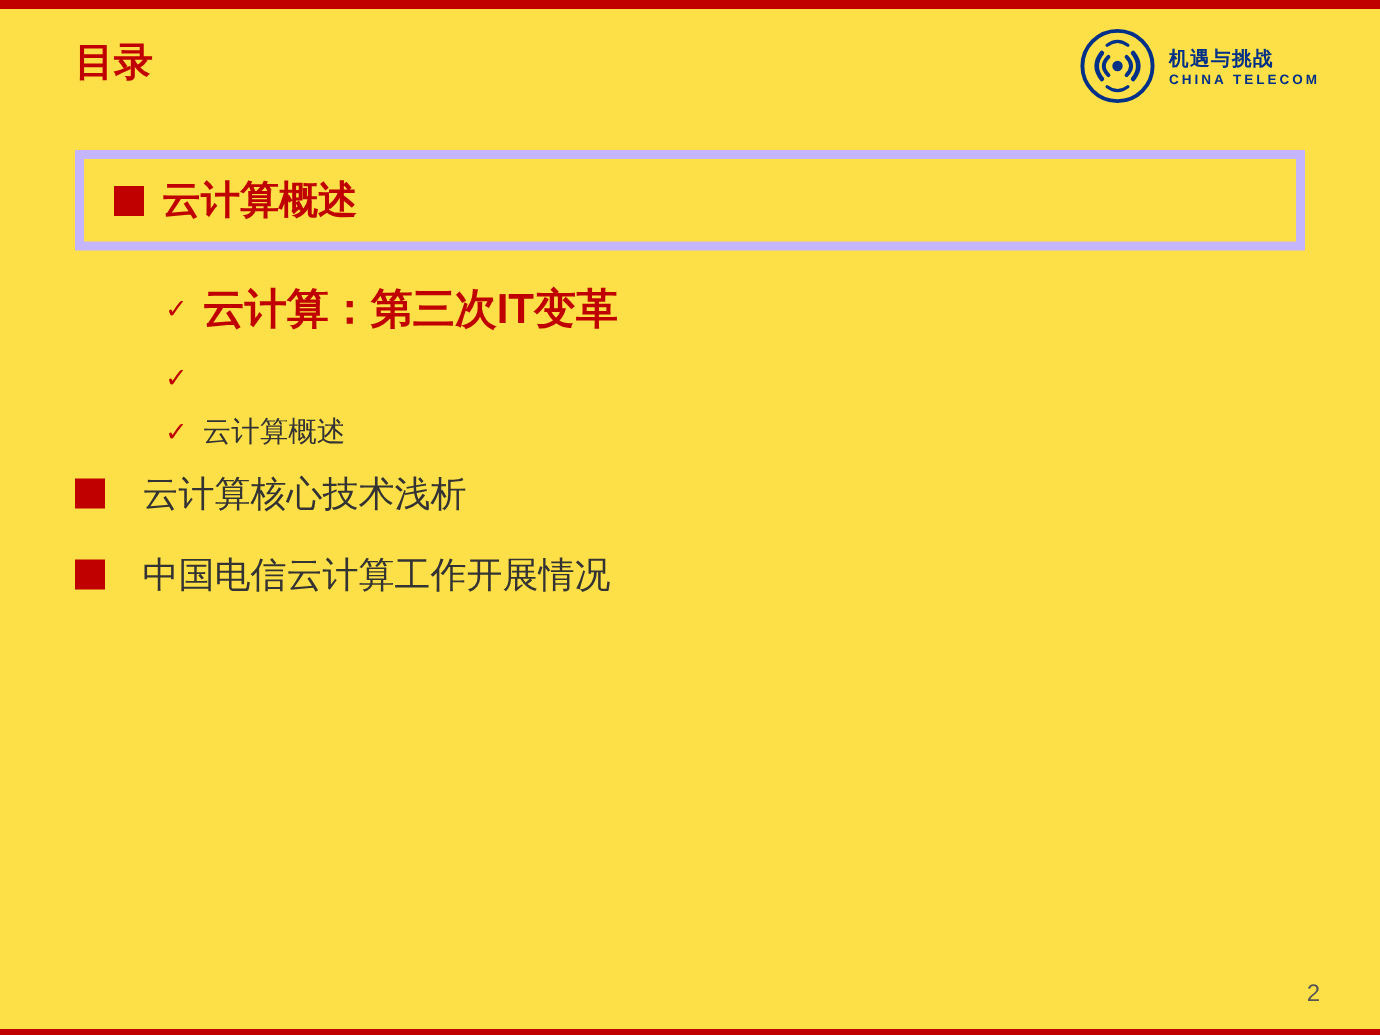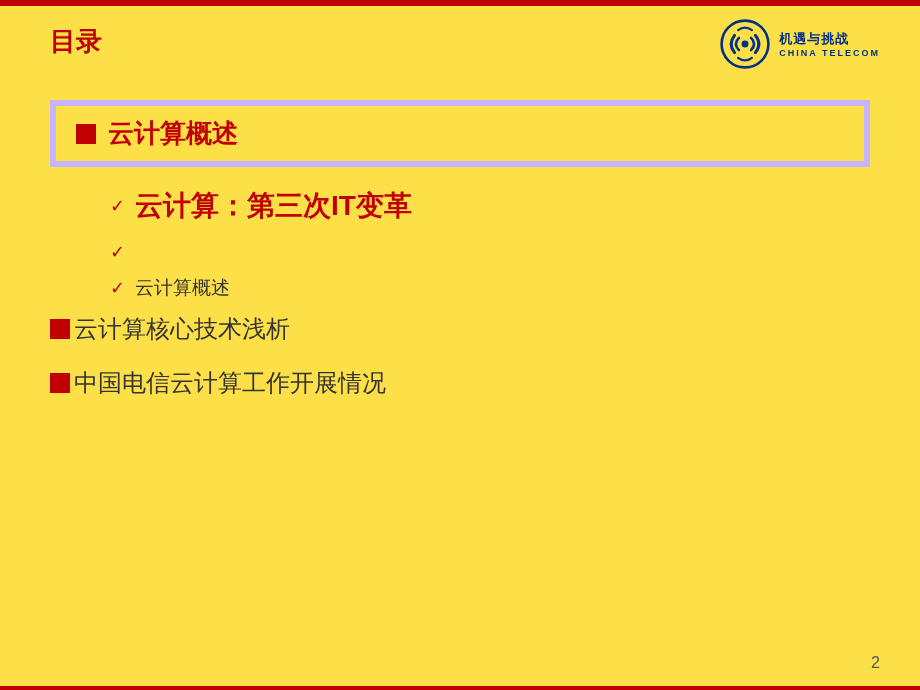--- a/index.html
+++ b/index.html
@@ -158,21 +158,21 @@
     .sub-item-text {
       font-size: 19px;
       color: #333;
       font-family: 'SimHei', 'Microsoft YaHei', Arial, sans-serif;
     }
 
     
     .regular-item {
       display: flex;
       align-items: center;
-      gap: 4px;
+      gap: 25px;
       margin-bottom: 22px;
     }
 
     .regular-item-text {
       font-size: 24px;
       color: #333;
       font-family: 'SimHei', 'Microsoft YaHei', Arial, sans-serif;
       font-weight: normal;
     }
 

